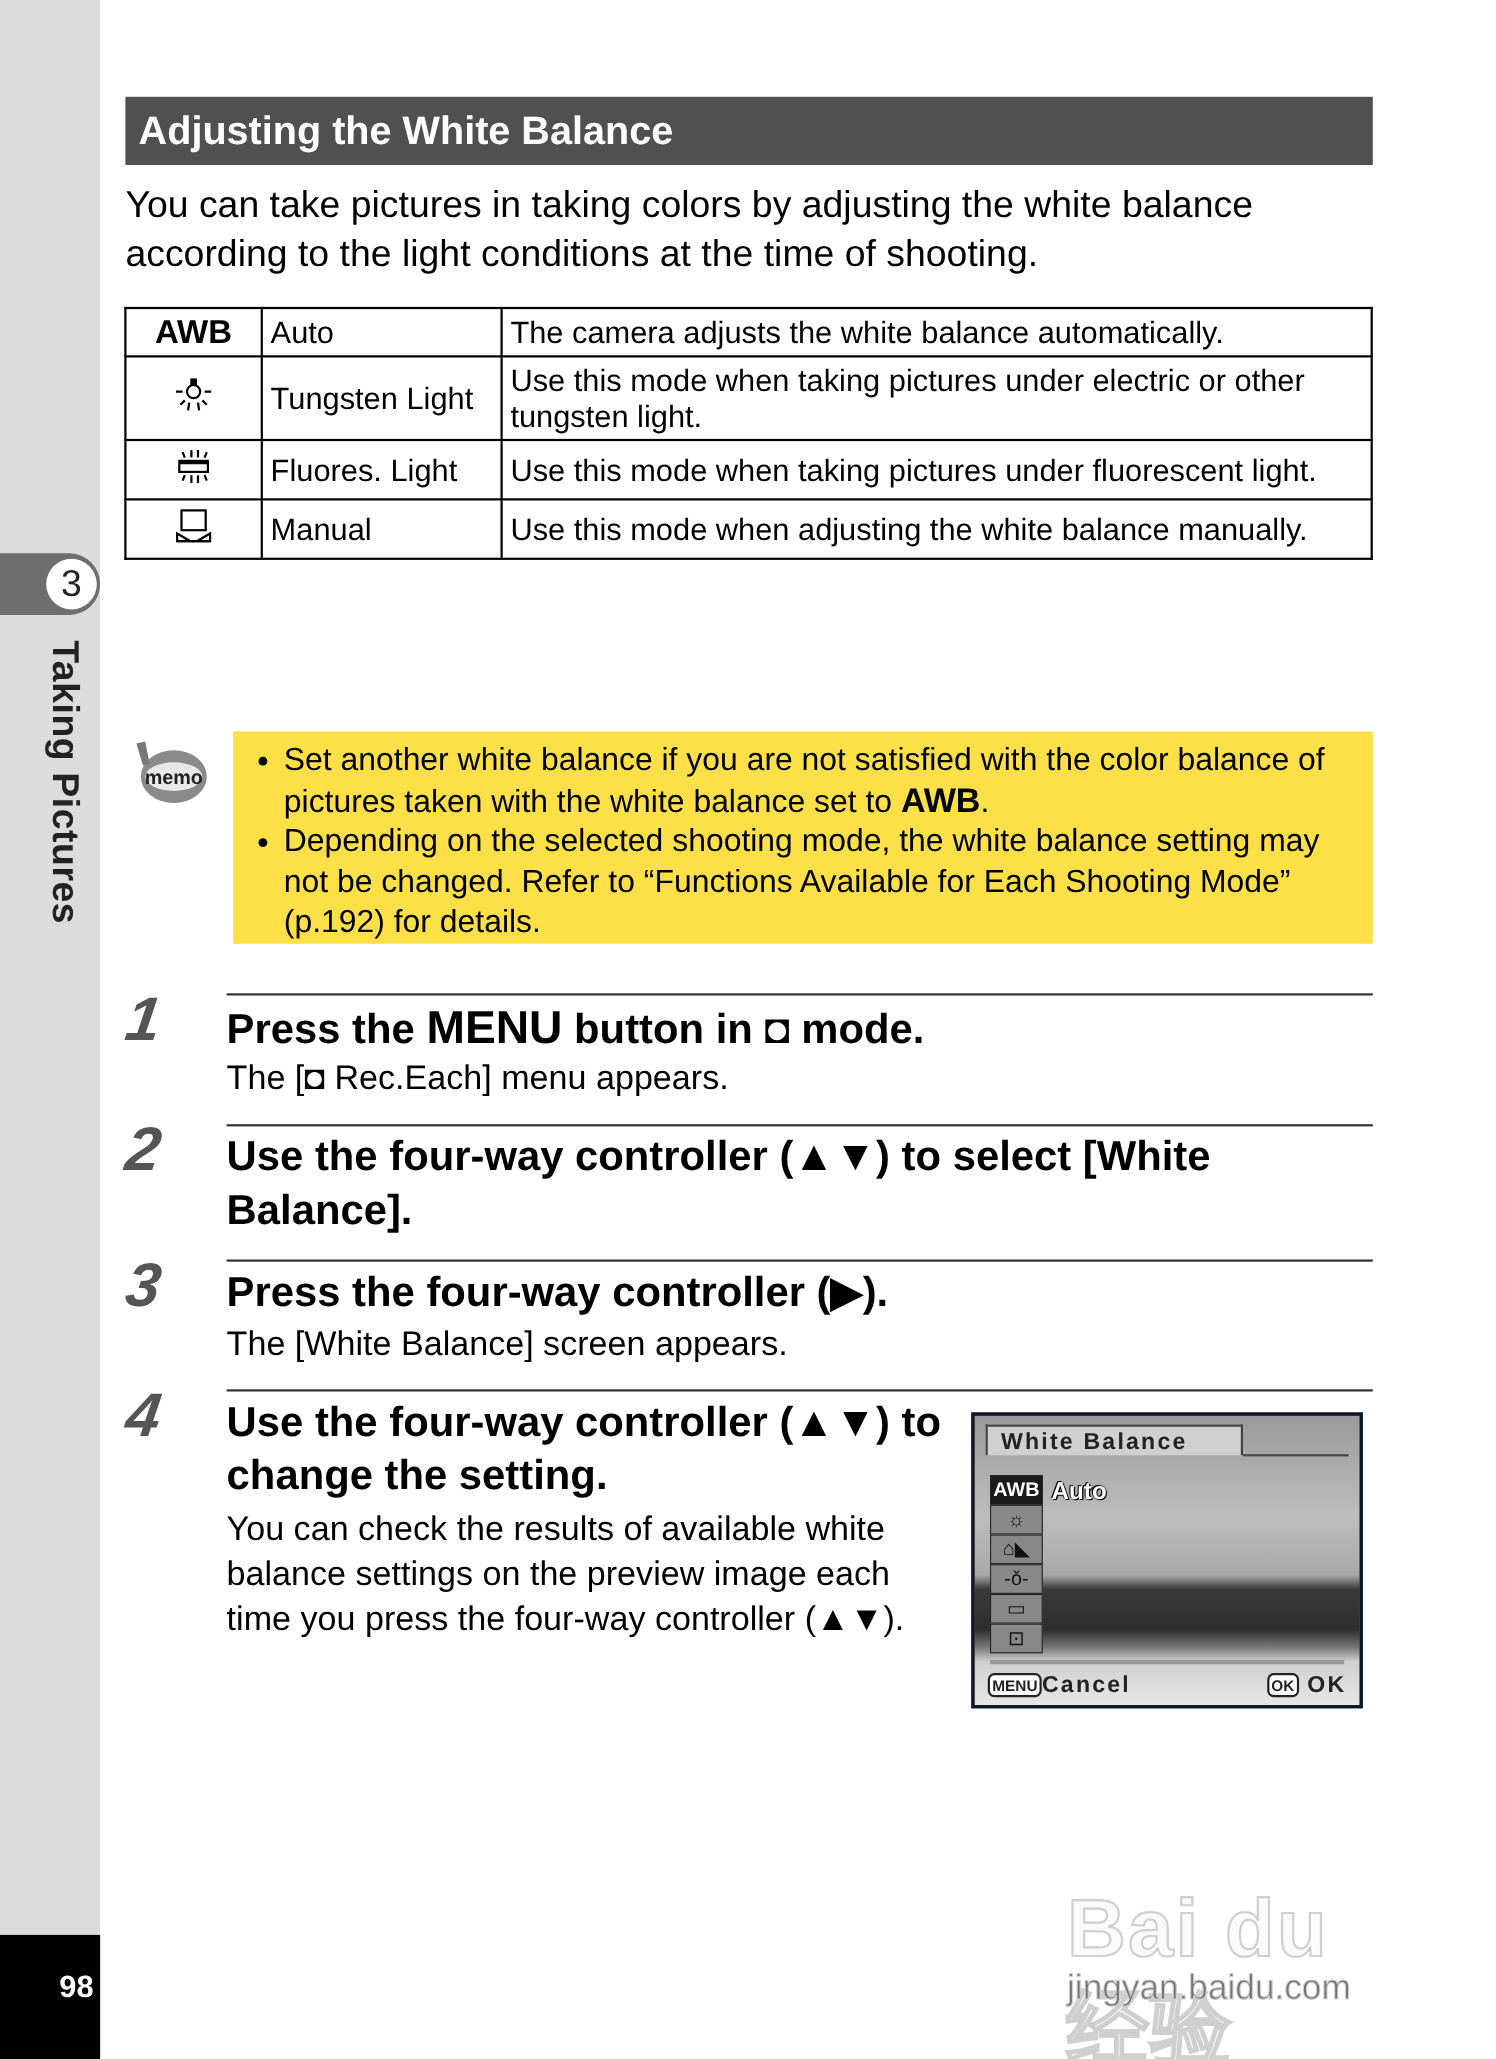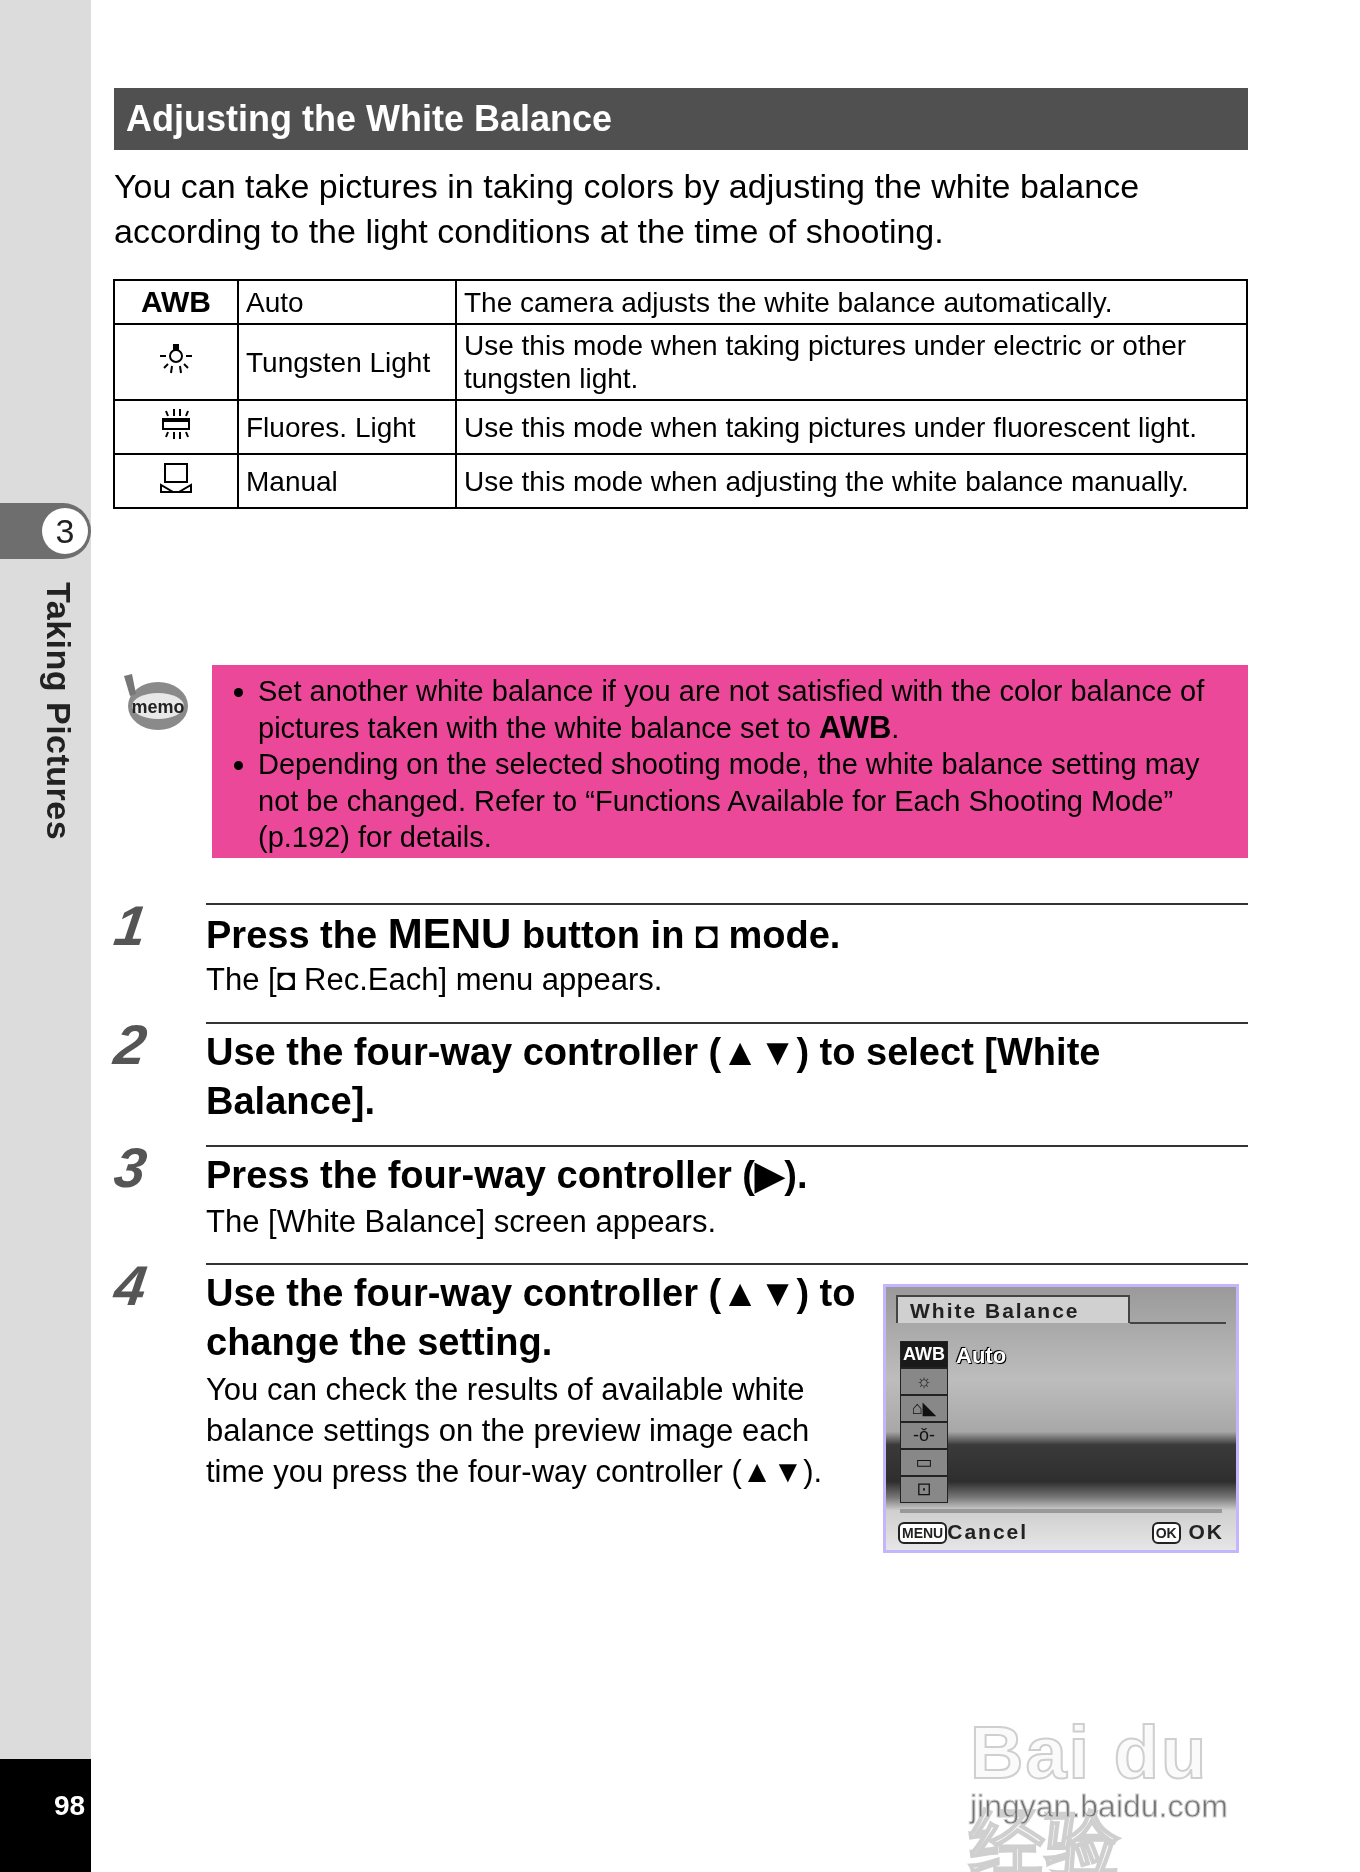--- a/index.html
+++ b/index.html
@@ -19,32 +19,32 @@
   .titlebar span { position:absolute; left:12px; top:4px; color:#fff; font-size:36px; font-weight:bold; line-height:54px; }
   .intro { position:absolute; left:114px; top:164px; width:1140px; font-size:34px; line-height:45px; }
 
   table.wb { position:absolute; left:113px; top:279px; width:1135px; border-collapse:collapse; }
   table.wb td { border:2px solid #000; font-size:28px; padding:0 7px; line-height:33px; vertical-align:middle; }
   table.wb td.ic { width:122px; text-align:center; padding:0; }
   table.wb td.nm { width:202px; }
   .awb { font-weight:bold; font-size:30px; }
 
   .memo-icon { position:absolute; left:118px; top:672px; width:72px; height:60px; }
-  .memo { position:absolute; left:212px; top:665px; width:1036px; height:193px; background:#ec4899; }
+  .memo { position:absolute; left:212px; top:665px; width:1036px; height:193px; background:#fde047; }
   .memo ul { margin:0; padding:8px 20px 0 46px; font-size:29px; line-height:36.5px; }
   .memo li { margin:0; }
 
   .step { position:absolute; left:115px; width:1133px; }
   .step .rule { position:absolute; left:91px; right:0; top:0; border-top:2px solid #333; }
   .step .num { position:absolute; left:0; top:-10px; font-size:56px; font-weight:bold; font-style:italic; color:#555;
                font-family:"Liberation Sans", sans-serif; transform:skewX(-8deg); }
   .step .head { position:absolute; left:91px; top:6px; font-size:38px; font-weight:bold; line-height:49px; }
   .step .sub { position:absolute; left:91px; font-size:31px; line-height:41px; }
 
-  .cam { position:absolute; left:883px; top:1284px; width:356px; height:269px; background:#555; border:3px solid #c4b5fd; box-sizing:border-box; overflow:hidden; }
+  .cam { position:absolute; left:883px; top:1284px; width:356px; height:269px; background:#555; border:3px solid #0f172a; box-sizing:border-box; overflow:hidden; }
   .cam-sky { position:absolute; left:0; top:0; width:100%; height:100%;
              background:linear-gradient(#9a9a9a 0%, #bdbdbd 35%, #a8a8a8 55%, #3a3a3a 60%, #2e2e2e 74%, #777 80%, #cfcfcf 85%, #e6e6e6 100%); }
   .cam-title { position:absolute; left:10px; top:8px; width:234px; height:28px; background:#d0d0d0; border:2px solid #444; border-bottom:none;
                font-size:21px; font-weight:bold; color:#222; line-height:28px; padding-left:12px; letter-spacing:2px; box-sizing:border-box; }
   .cam-titleline { position:absolute; left:244px; top:35px; right:10px; border-top:2px solid #444; }
   .cam-list { position:absolute; left:14px; top:54px; width:48px; }
   .cam-item { height:27px; background:#888; border:1.5px solid #222; box-sizing:border-box; margin-bottom:0; text-align:center; color:#111; font-size:18px; line-height:24px; }
   .cam-item.sel { background:#1a1a1a; color:#fff; font-weight:bold; font-size:18px; }
   .cam-auto { position:absolute; left:70px; top:56px; font-size:22px; font-weight:bold; color:#fff; text-shadow:0 0 2px #000,1px 1px 0 #000,-1px -1px 0 #000; }
   .cam-bar { position:absolute; left:14px; right:14px; top:222px; height:4px; background:#999; }

